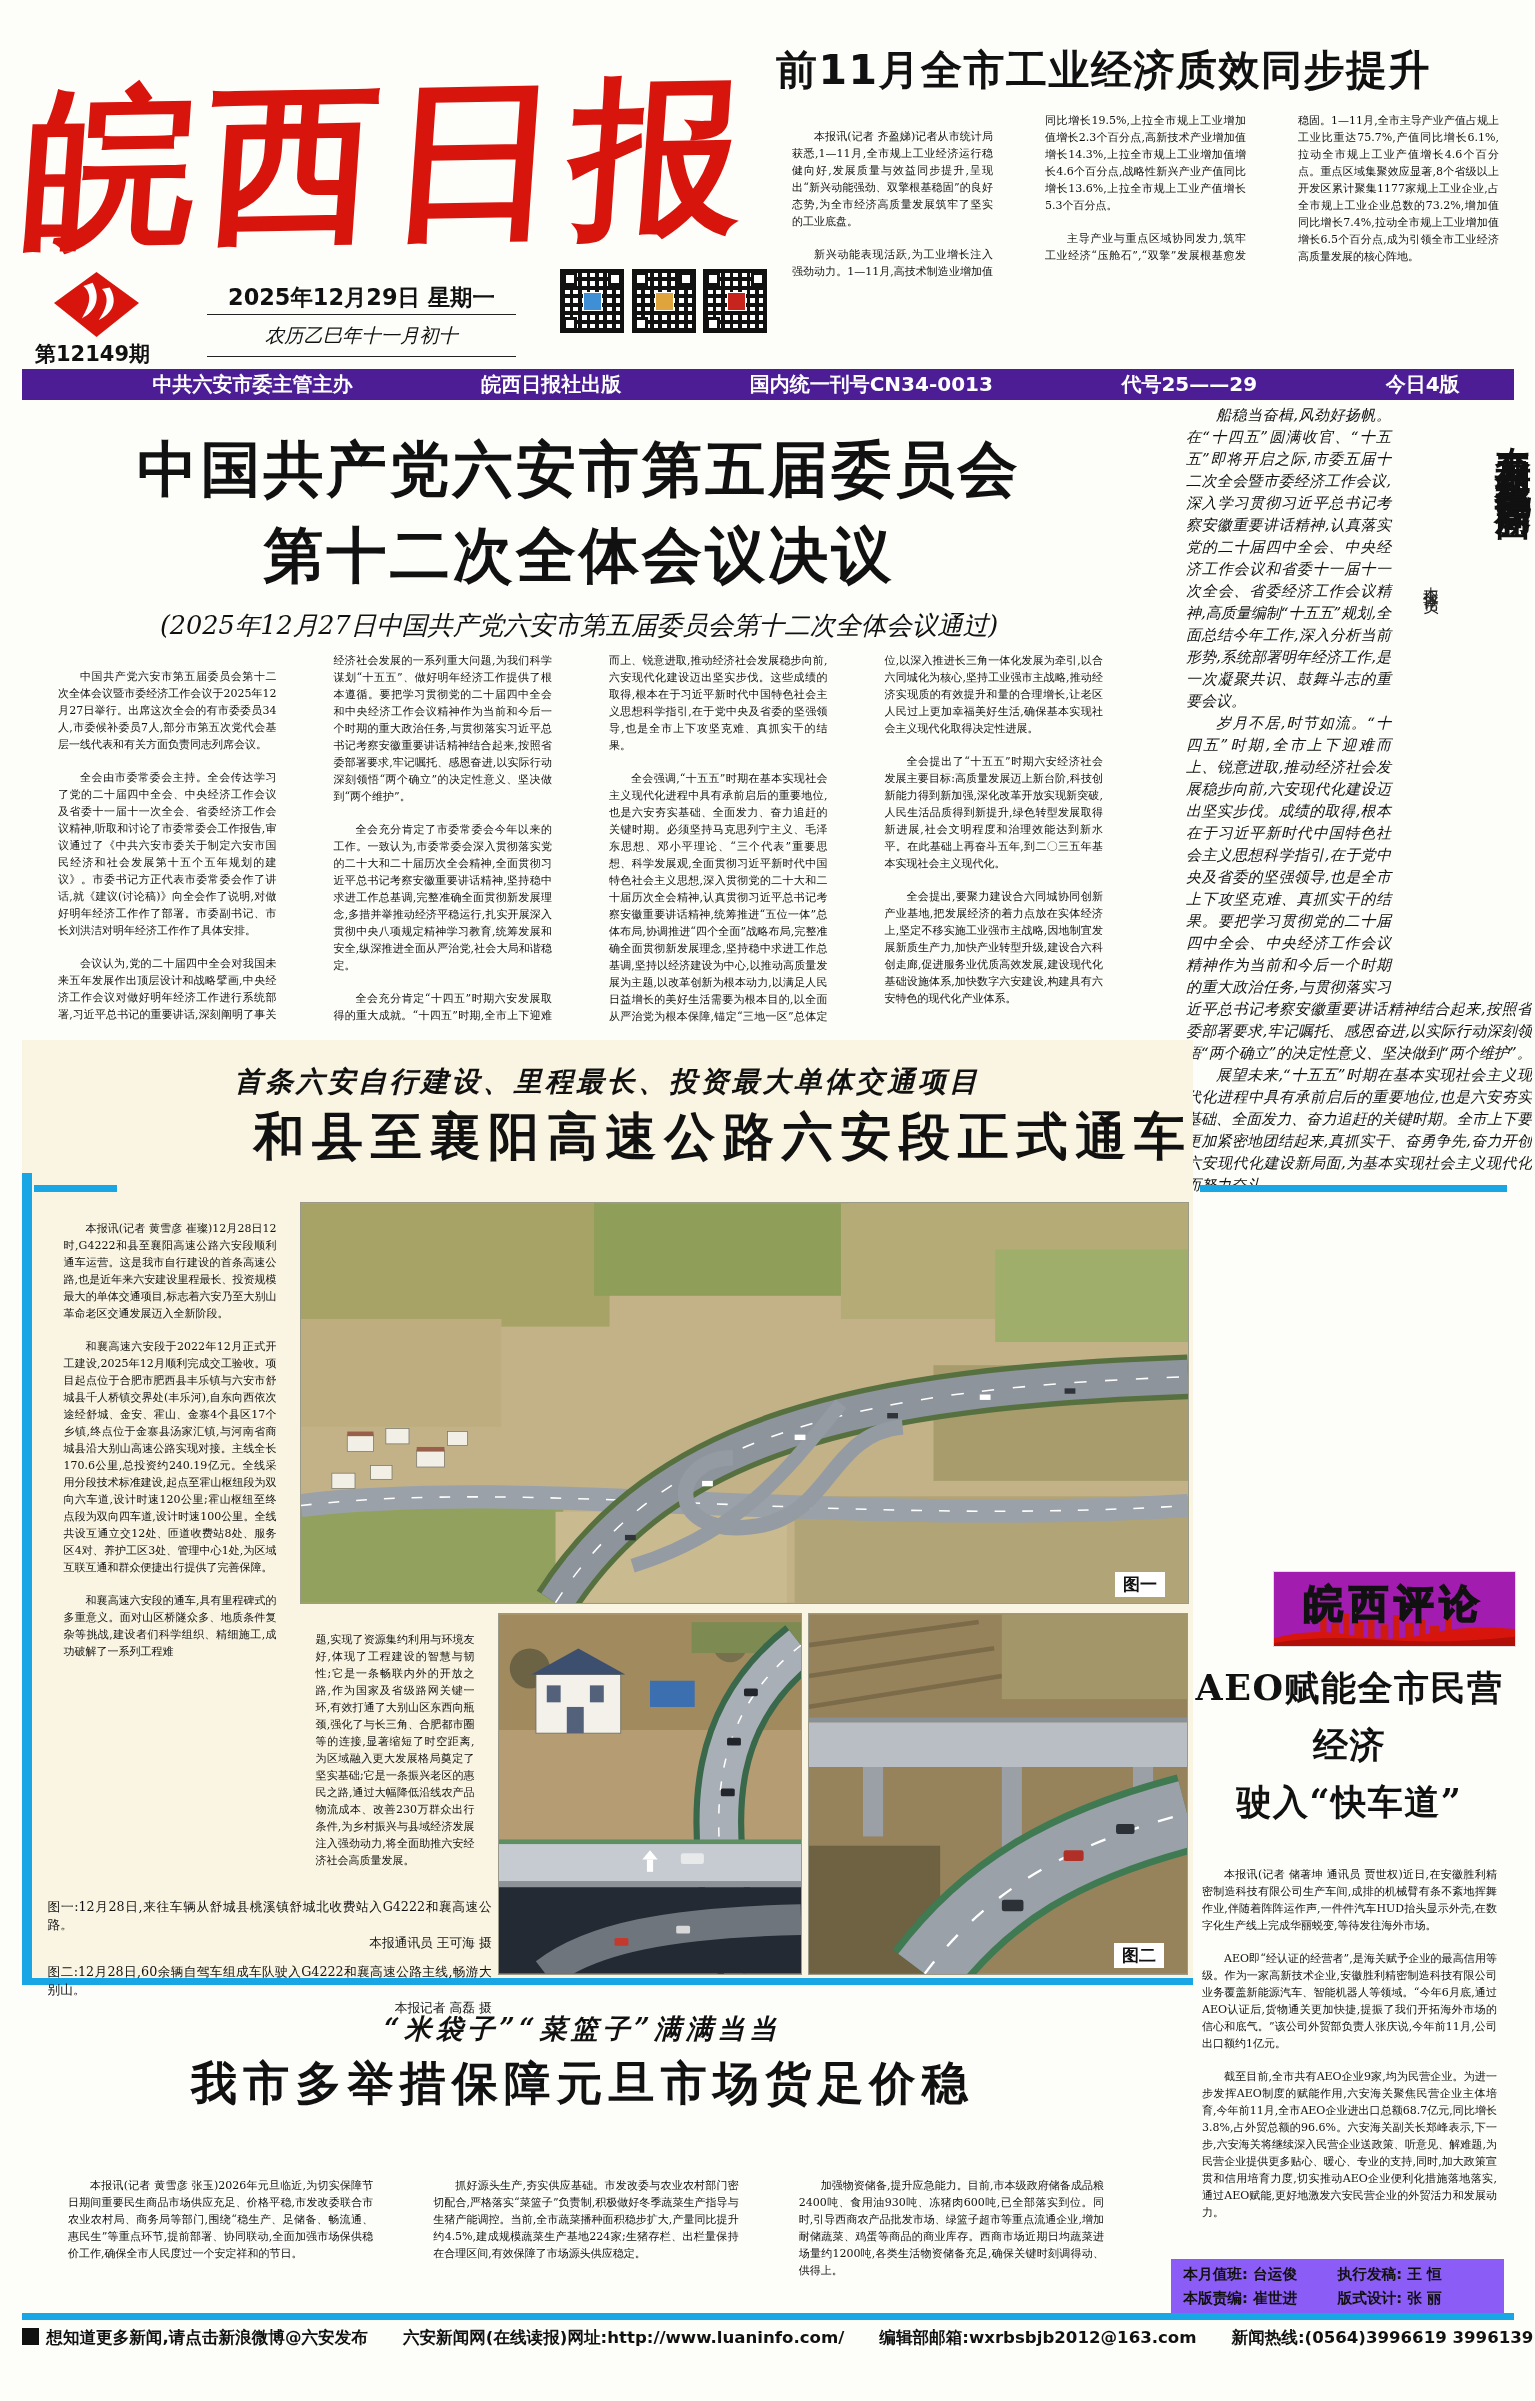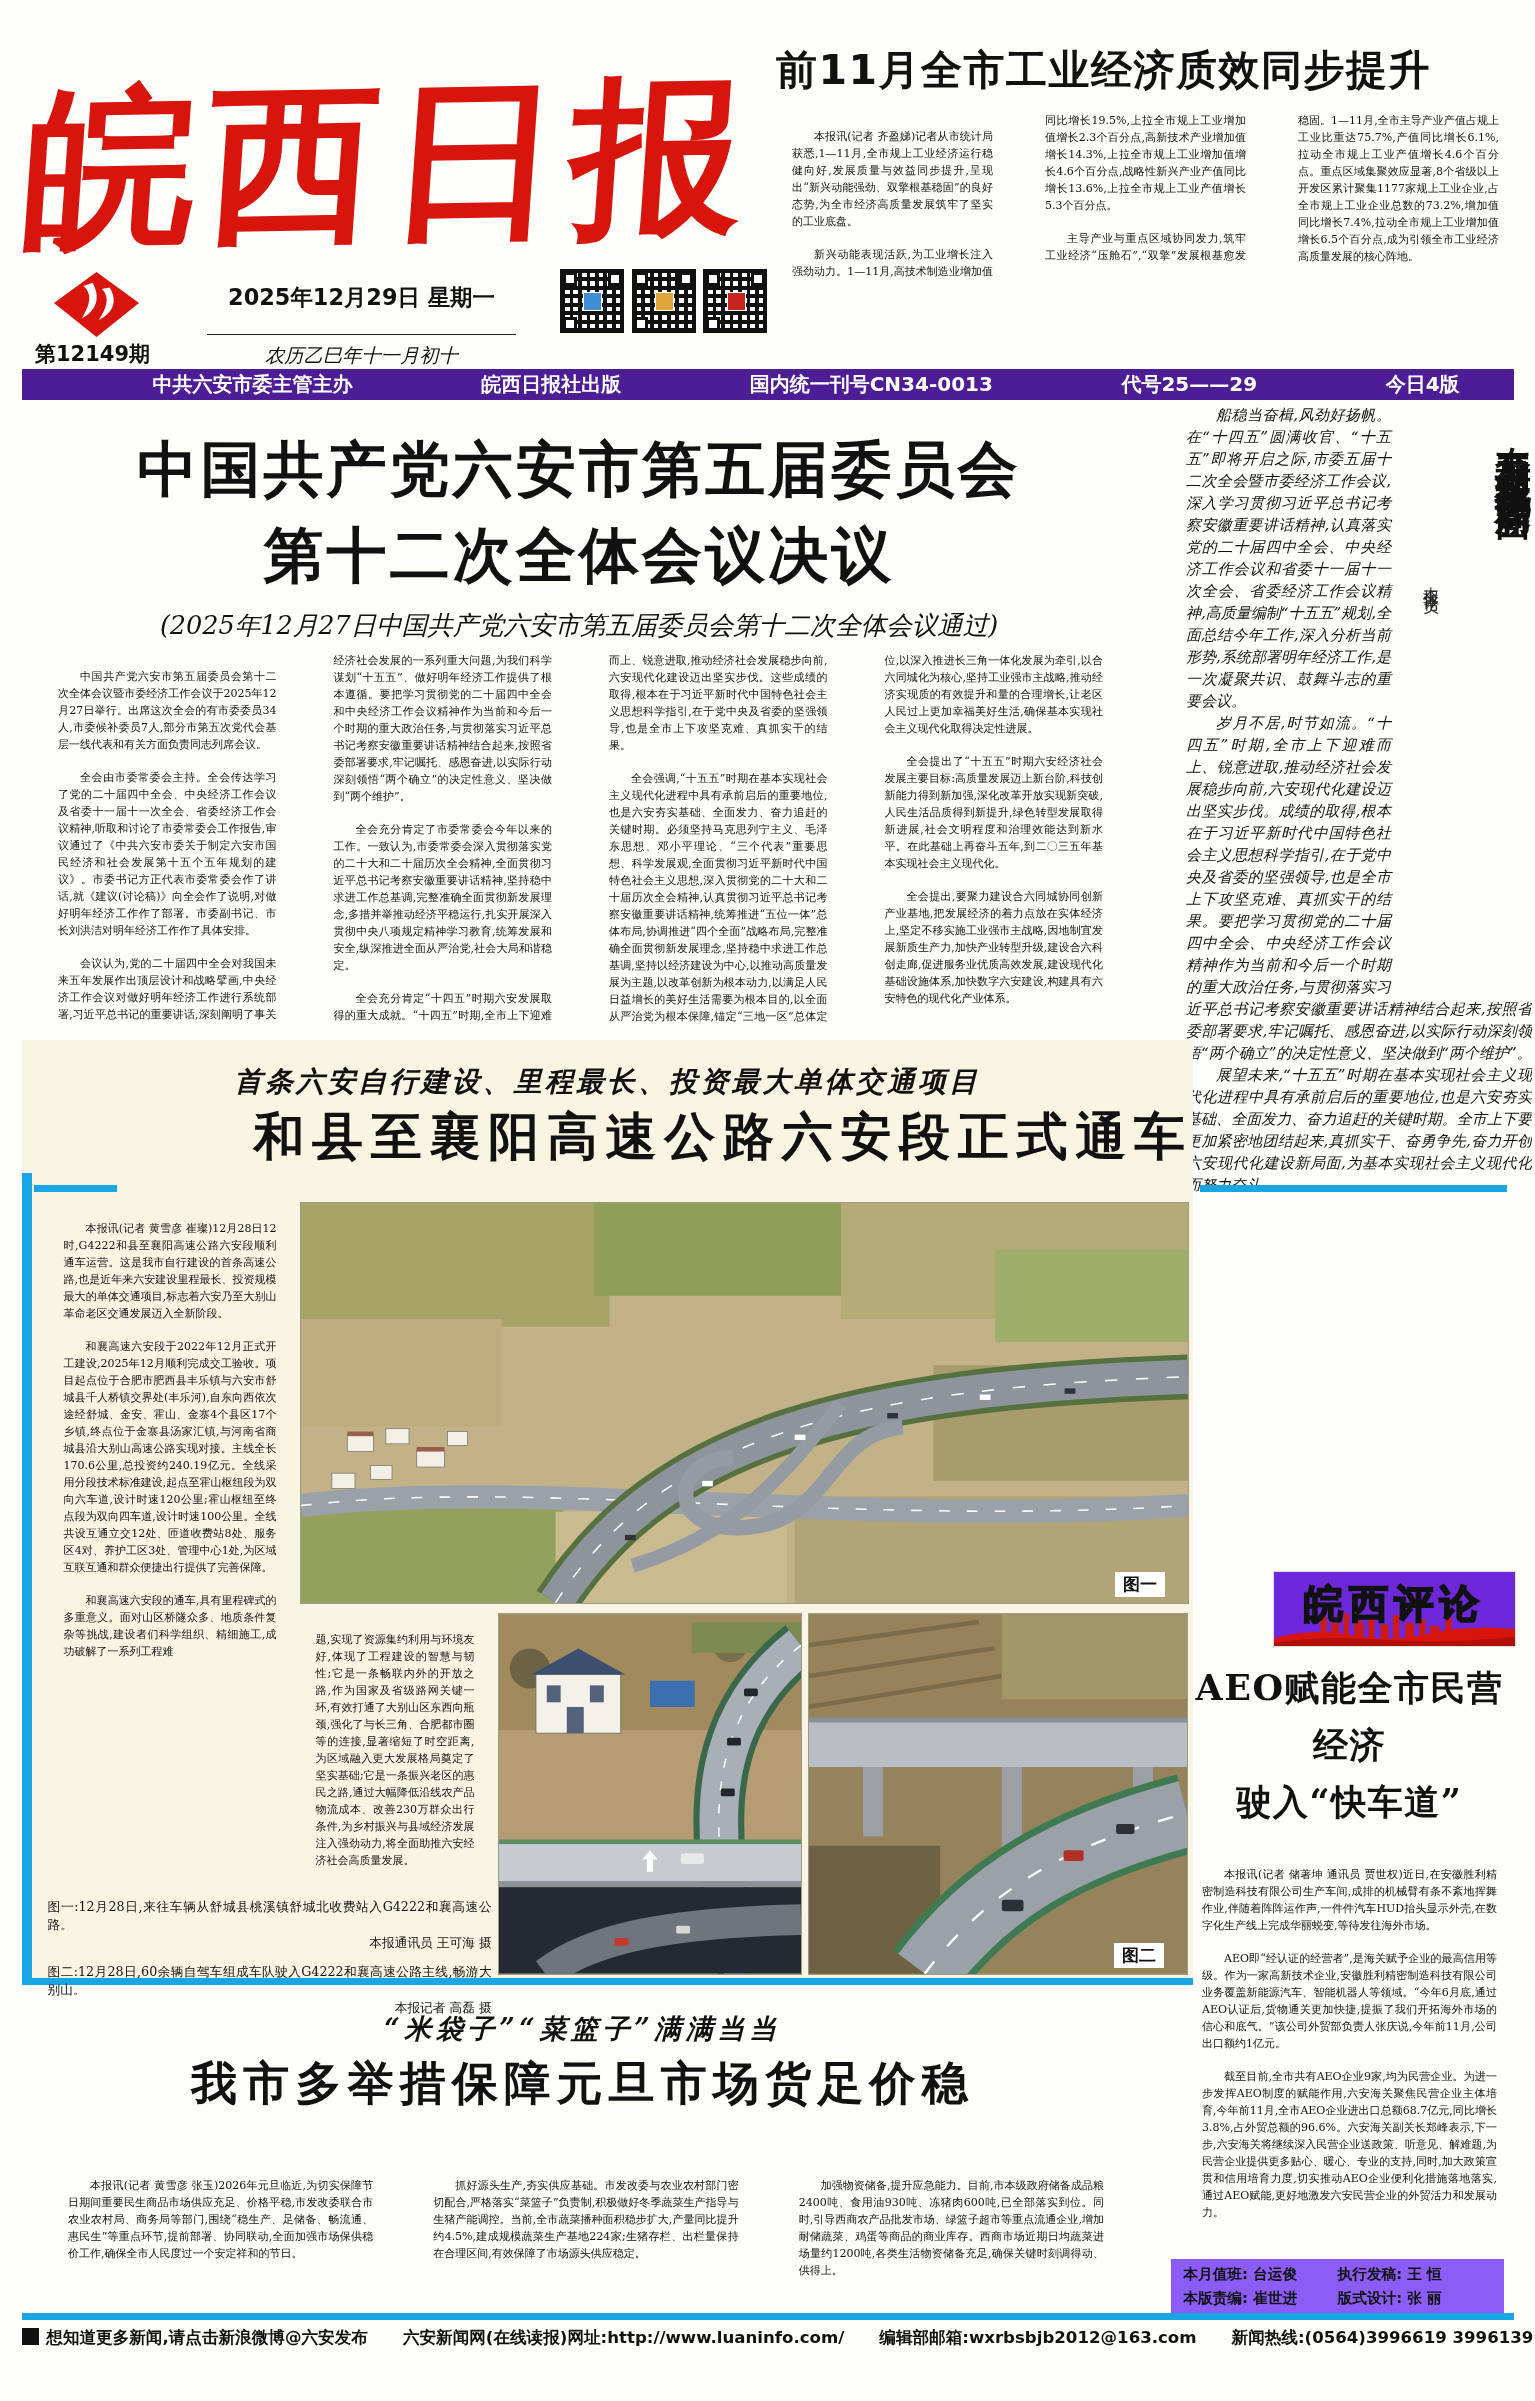--- a/index.html
+++ b/index.html
@@ -5,21 +5,21 @@
   html,body{margin:0;padding:0;background:#e8e8e8;}
   #page{position:relative;width:1536px;height:2401px;background:#fdfdfa;margin:0 auto;overflow:hidden;
         font-family:"DejaVu Serif","Liberation Serif",serif;color:#111;}
   .abs{position:absolute;}
   
   .masthead-title{left:23px;top:49px;width:733px;height:231px;display:flex;align-items:center;justify-content:center;
       font-family:"DejaVu Sans","Liberation Sans",sans-serif;font-weight:900;color:#d8150d;
       font-size:171px;letter-spacing:10.8px;transform:skewX(-5deg) rotate(-1deg);white-space:nowrap;}
   .issue{left:23px;top:340px;width:139px;text-align:center;font-family:"DejaVu Sans",sans-serif;font-weight:bold;font-size:21px;}
   .dateblock{left:207px;top:282px;width:309px;text-align:center;}
-  .dateblock .d1{font-family:"DejaVu Sans",sans-serif;font-weight:bold;font-size:22.4px;border-bottom:1.5px solid #222;padding-bottom:21px;}
+  .dateblock .d1{font-family:"DejaVu Sans",sans-serif;font-weight:bold;font-size:22.4px;border-bottom:1.5px solid #222;padding-bottom:1px;}
   .dateblock .d2{font-style:italic;font-size:19.3px;padding:7px 0;border-bottom:1.5px solid #222;}
   .qrs{left:560px;top:269px;display:flex;gap:7.7px;}
   .qr{width:62px;height:62px;border:1.5px solid #111;position:relative;
       background:
        repeating-linear-gradient(0deg,#111 0 3.9px,transparent 3.9px 8.5px),
        repeating-linear-gradient(90deg,#111 0 3.9px,#fff 3.9px 8.5px);}
   .qr i{position:absolute;width:14px;height:14px;background:#fff;border:3.9px solid #111;box-sizing:border-box;}
   .qr i.tl{left:1.5px;top:1.5px}.qr i.tr{right:1.5px;top:1.5px}.qr i.bl{left:1.5px;bottom:1.5px}
   .qr b{position:absolute;left:22.4px;top:22.4px;width:17px;height:17px;border:1.5px solid #fff;}
   .toparticle{left:776px;top:43px;width:739px;}
@@ -56,21 +56,21 @@
   .hw-col2{position:absolute;left:278px;top:575px;width:191px;height:255px;overflow:hidden;}
   .photo{position:absolute;border:0.8px solid #9a9a8a;overflow:hidden;background:#b7a77f;}
   .ph1{left:278px;top:162px;width:887px;height:400px;}
   .ph2{left:476px;top:573px;width:302px;height:360px;}
   .ph3{left:786px;top:573px;width:378px;height:360px;}
   .pic-label{position:absolute;right:23px;bottom:6.2px;background:#fff;padding:0.8px 7.7px;font-size:17px;font-weight:bold;color:#111;}
   .hw-caps{position:absolute;left:26px;top:858px;width:444px;}
   .cap{font-size:12.7px;line-height:18px;text-align:justify;margin:0 0 10.8px 0;}
   .cap .credit{display:block;text-align:right;}
   
-  .wxpl{left:1273px;top:1571px;width:241px;height:74px;border:0.8px solid #ddd;background:#6d28d9;overflow:hidden;}
+  .wxpl{left:1273px;top:1571px;width:241px;height:74px;border:0.8px solid #ddd;background:#a21caf;overflow:hidden;}
   .wxpl .t{position:absolute;left:0;top:4.6px;width:100%;text-align:center;font-weight:900;font-size:39px;letter-spacing:6.2px;
       color:#ffd400;-webkit-text-stroke:1.9px #111;font-family:"DejaVu Sans",sans-serif;z-index:2;}
   .wxpl svg{position:absolute;left:0;bottom:0;}
   
   .aeo{left:1186px;top:1659px;width:327px;}
   .aeo h2{margin:0;text-align:center;font-weight:900;font-size:35px;line-height:57px;font-family:"DejaVu Serif",serif;letter-spacing:1.5px;}
   .aeo .bodytxt{margin-top:20px;height:432px;overflow:hidden;}
   .staff{left:1171px;top:2259px;width:333px;height:55px;background:#8b5cf6;display:grid;grid-template-columns:1fr 1fr;
       align-items:center;padding:3.1px 12.3px;box-sizing:border-box;font-weight:bold;font-size:14.7px;font-family:"DejaVu Sans",sans-serif;}
   

